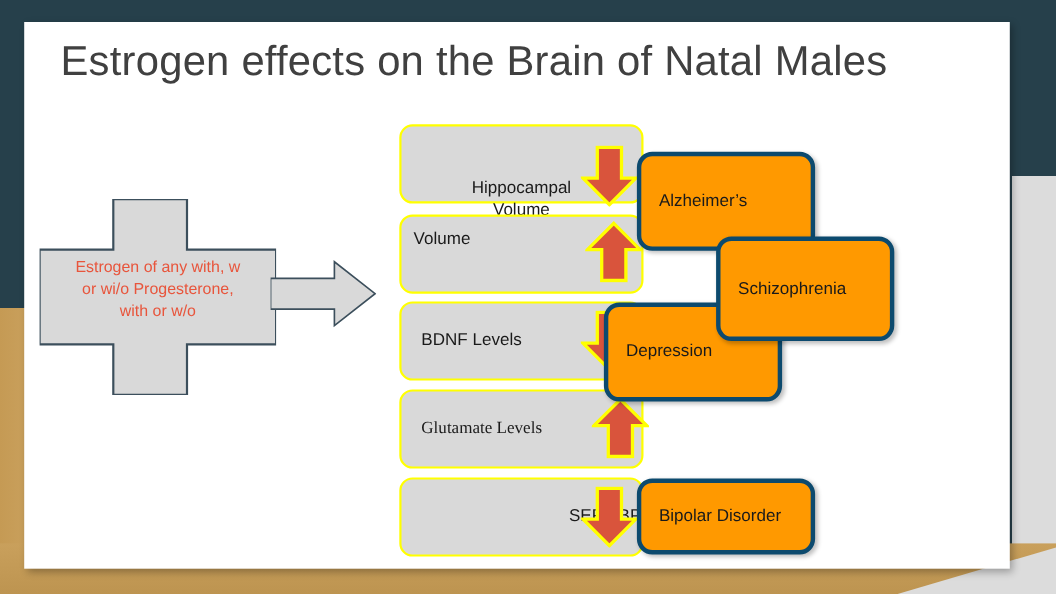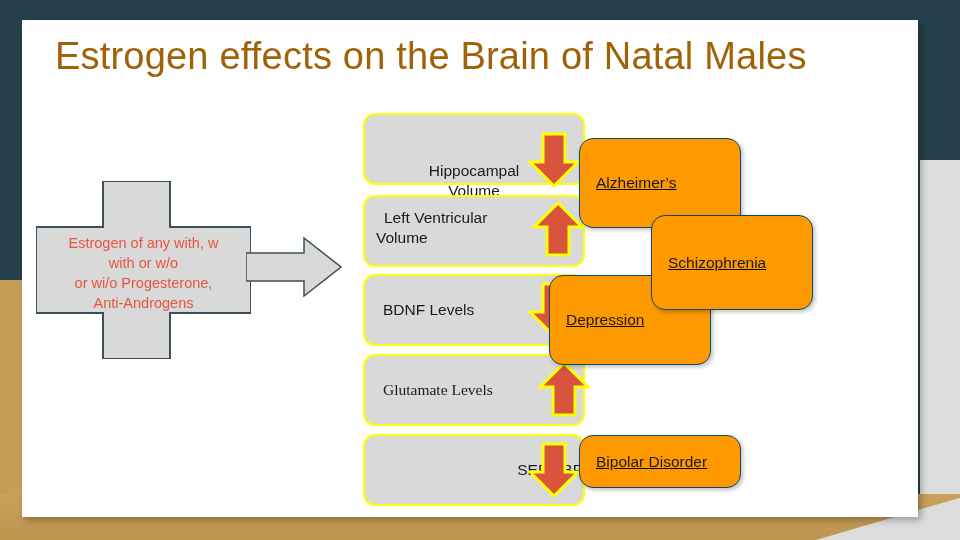--- a/index.html
+++ b/index.html
@@ -56,21 +56,21 @@
     width: 896px; height: 497px;
     background: #ffffff;
     box-shadow: 3px 3px 7px rgba(0,0,0,0.30);
   }
 
   
   .title {
     position: absolute;
     left: 55px; top: 33px;
     width: 820px;
-    color: #a16207;
+    color: #404040;
     font-size: 38px;
     line-height: 46px;
     letter-spacing: 0.2px;
     white-space: nowrap;
   }
 
   
   .cross-wrap {
     position: absolute;
     left: 36px; top: 181px;
@@ -113,27 +113,26 @@
     position: absolute;
     color: #1a1a1a;
     font-size: 15.5px;
     line-height: 20px;
   }
 
   
   .outcome {
     position: absolute;
     background: #ff9900;
-    border: 1px solid #0c4a6e;
+    border: 4px solid #0c4a6e;
     border-radius: 14px;
     box-sizing: border-box;
     display: flex;
     align-items: center;
     box-shadow: 2px 2px 4px rgba(0,0,0,0.25);
-    text-decoration: underline;
   }
   .outcome-label {
     color: #1a1a1a;
     font-size: 15.5px;
     padding-left: 16px;
   }
 
   
   .dir-arrow {
     position: absolute;
@@ -155,42 +154,40 @@
   <div class="card"></div>
 
   <div class="title">Estrogen effects on the Brain of Natal Males</div>
 
   <div class="cross-wrap">
     <svg class="cross-outline" viewBox="0 0 215 178" width="215" height="178">
       <polygon points="67,0 134,0 134,46 215,46 215,132 134,132 134,178 67,178 67,132 0,132 0,46 67,46" fill="#d9d9d9" stroke="#3c4f5c" stroke-width="2"></polygon>
     </svg>
     <div class="cross-text">
       <div>Estrogen of any with, w</div>
+      <div>or wi/o  Progesterone,</div>
       <div>with or w/o</div>
-      <div>or wi/o  Progesterone,</div>
-      <div>Anti-Androgens</div>
     </div>
   </div>
 
   <svg class="big-arrow" viewBox="0 0 96 62">
     <polygon points="0,17 58,17 58,2 95,31 58,60 58,45 0,45" fill="#d9d9d9" stroke="#3c4f5c" stroke-width="1.5"></polygon>
   </svg>
 
   <div class="row" style="top:113px;"></div>
   <div class="row-label" style="left:363px; top:125px; width:222px; text-align:center;margin-top:36px;">
     <div>Hippocampal</div>
     <div>Volume</div>
   </div>
   <svg class="dir-arrow" style="left:528px; top:132px;" viewBox="0 0 52 56">
     <polygon points="15,2 37,2 37,30 50,30 26,54 2,30 15,30" fill="#d9543c" stroke="#ffff00" stroke-width="3"></polygon>
   </svg>
 
   <div class="row" style="top:195px;"></div>
   <div class="row-label" style="left:376px; top:208px; width:200px; text-align:left;">
-    <div style="padding-left:8px;">Left Ventricular</div>
     <div>Volume</div>
   </div>
   <svg class="dir-arrow" style="left:532px; top:201px;" viewBox="0 0 52 56">
     <polygon points="26,2 50,26 37,26 37,54 15,54 15,26 2,26" fill="#d9543c" stroke="#ffff00" stroke-width="3"></polygon>
   </svg>
 
   <div class="row" style="top:274px;"></div>
   <div class="row-label" style="left:383px; top:300px; width:200px; text-align:left;">BDNF Levels</div>
   <svg class="dir-arrow" style="left:528px; top:282px;" viewBox="0 0 52 56">
     <polygon points="15,2 37,2 37,30 50,30 26,54 2,30 15,30" fill="#d9543c" stroke="#ffff00" stroke-width="3"></polygon>
@@ -213,17 +210,17 @@
   </div>
 
   <div class="outcome" style="left:549px; top:275px; width:162px; height:90px;">
     <span class="outcome-label">Depression</span>
   </div>
 
   <div class="outcome" style="left:651px; top:215px; width:162px; height:95px;">
     <span class="outcome-label">Schizophrenia</span>
   </div>
 
-  <div class="outcome" style="left:579px; top:435px; width:162px; height:53px;">
+  <div class="outcome" style="left:579px; top:435px; width:162px; height:69px;">
     <span class="outcome-label">Bipolar Disorder</span>
   </div>
 
 </div>
 
 </body></html>

